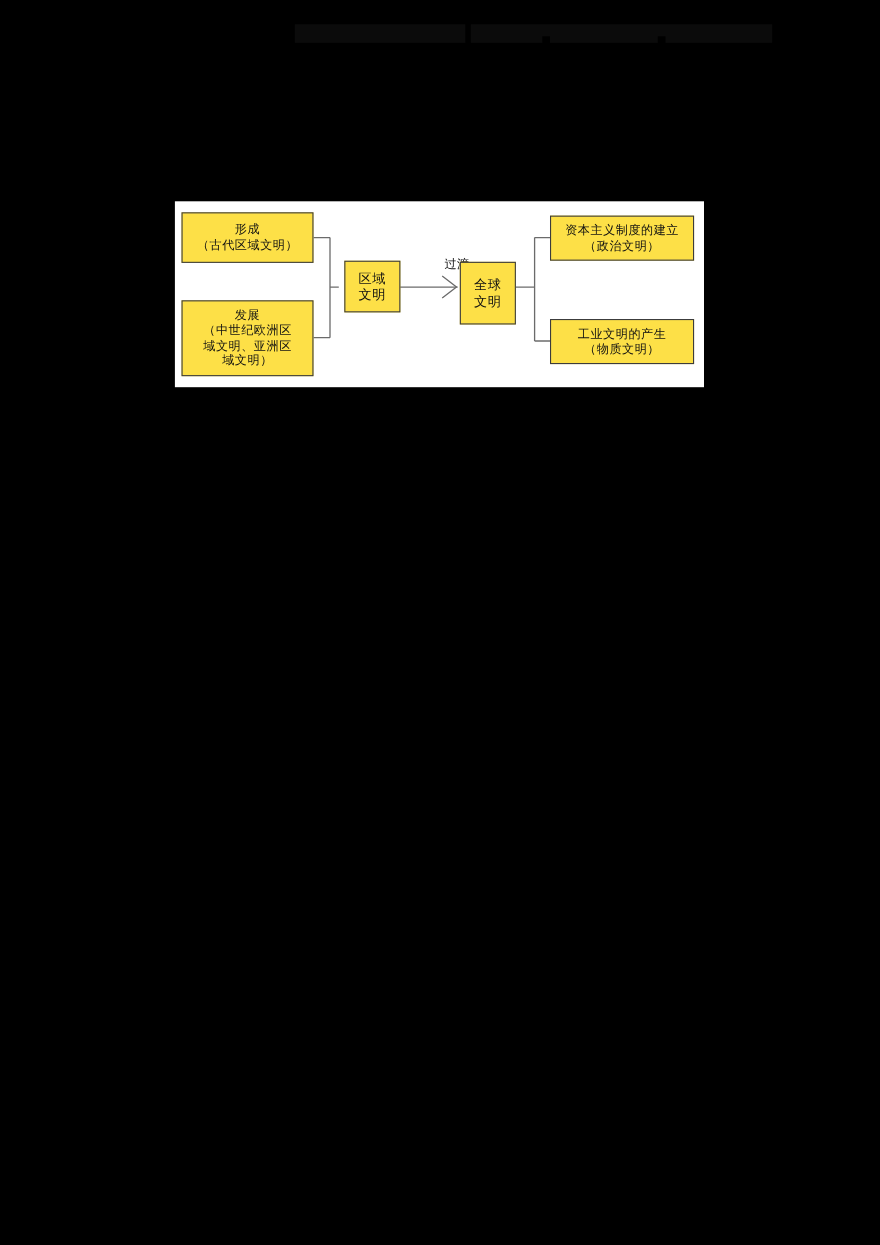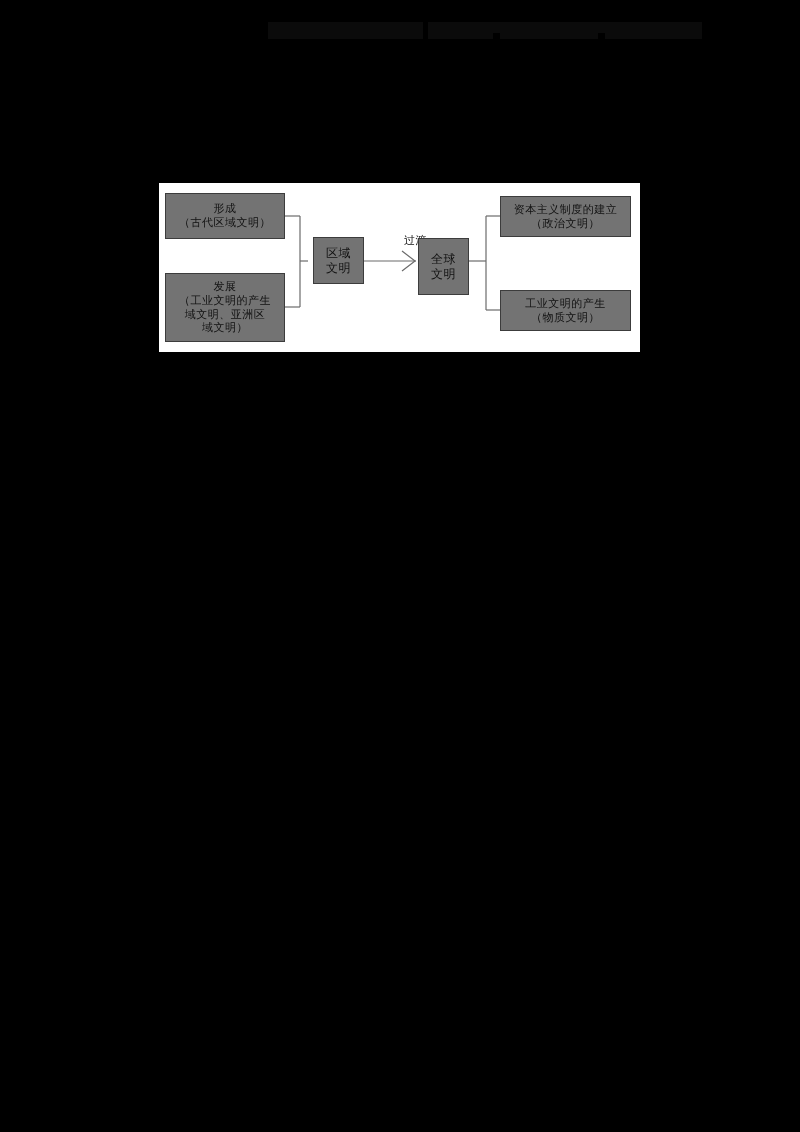--- a/index.html
+++ b/index.html
@@ -41,21 +41,21 @@
     width: 481px;
     height: 169px;
     background: #ffffff;
   }
 
   
   .node-box {
     position: absolute;
     box-sizing: border-box;
     border: 1px solid #3c3c3c;
-    background: #737373;
+    background: #fde047;
     color: #111111;
     display: flex;
     align-items: center;
     justify-content: center;
     text-align: center;
     line-height: 1.25;
     letter-spacing: 0.5px;
   }
   .node-box .node-text {
     display: block;
@@ -128,21 +128,21 @@
 
   <div id="transition-label">过渡</div>
 
   <div class="node-box" id="node-formation">
     <span class="node-text">形成
 （古代区域文明）</span>
   </div>
 
   <div class="node-box" id="node-development">
     <span class="node-text">发展
-（工业文明的产生
+（中世纪欧洲区
 域文明、亚洲区
 域文明）</span>
   </div>
 
   <div class="node-box" id="node-regional">
     <span class="node-text">区域
 文明</span>
   </div>
 
   <div class="node-box" id="node-global">

